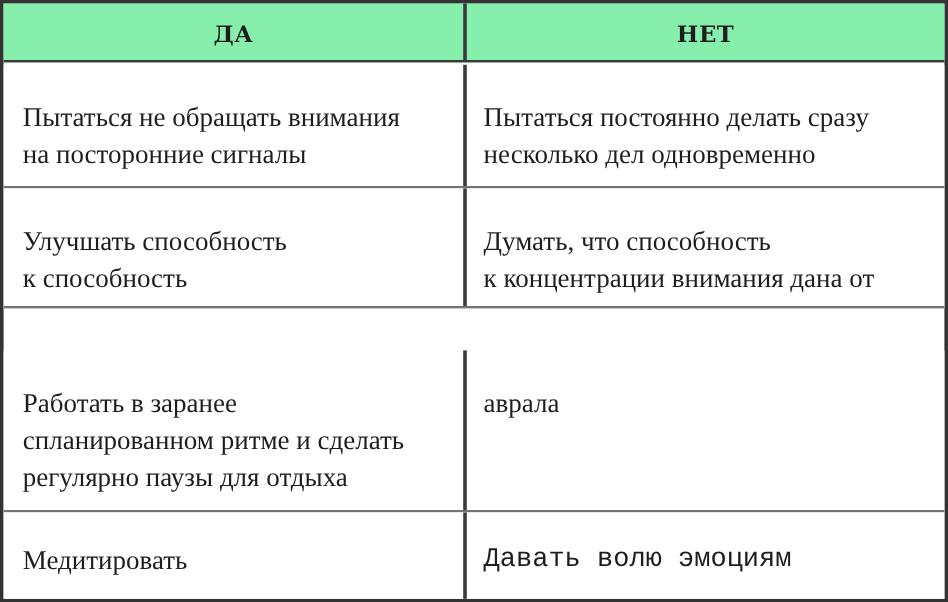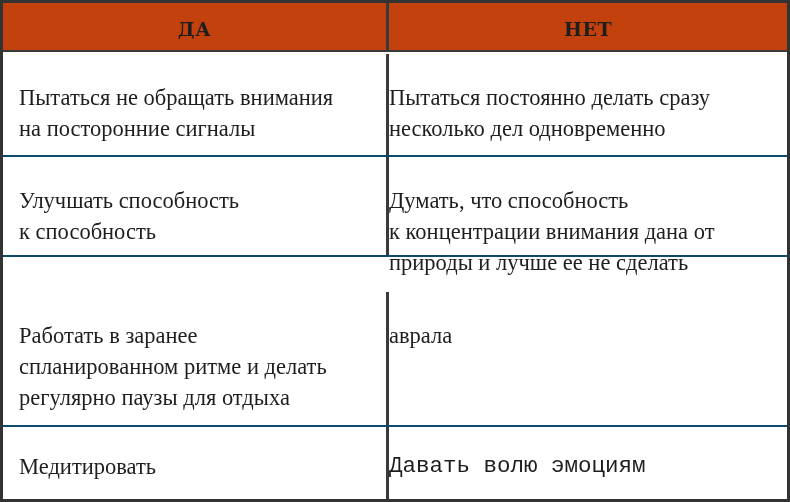--- a/index.html
+++ b/index.html
@@ -26,25 +26,25 @@
     .row {
       position: absolute;
       left: 0;
       width: 784px;
       box-sizing: border-box;
       display: flex;
     }
     .row.header {
       top: 0;
       height: 49px;
-      background: #c2410c;
+      background: #86efac;
       border-bottom: 2px solid #3a3a3a;
     }
     .row.body-row {
-      border-bottom: 2px solid #0c4a6e;
+      border-bottom: 2px solid #737373;
       background: #ffffff;
     }
     .row.body-row.last {
       border-bottom: none;
     }
     .cell {
       box-sizing: border-box;
       height: 100%;
     }
     .cell.left {
@@ -67,20 +67,21 @@
       font-family: "Liberation Serif", "DejaVu Serif", serif;
       font-size: 22.5px;
       line-height: 31px;
       padding-top: 28px;
     }
     .body-row .cell.left {
       padding-left: 16px;
       padding-right: 8px;
     }
     .body-row .cell.right {
+      padding-left: 14px;
       padding-right: 8px;
     }
     .line {
       display: block;
       white-space: nowrap;
     }
   </style>
 </head>
 <body>
 
@@ -103,28 +104,27 @@
   </div>
 
   <div class="row body-row" style="top:154px;height:100px;">
     <div class="cell left">
       <span class="line">Улучшать способность</span>
       <span class="line">к способность</span>
     </div>
     <div class="cell right">
       <span class="line">Думать, что способность</span>
       <span class="line">к концентрации внимания дана от</span>
-      <span class="line">природы и лучше ее не сделать</span>
     </div>
   </div>
 
   <div class="row body-row" style="top:289px;height:135px;align-items:flex-end;">
     <div class="cell left">
       <span class="line">Работать в заранее</span>
-      <span class="line">спланированном ритме и делать</span>
+      <span class="line">спланированном ритме и сделать</span>
       <span class="line">регулярно паузы для отдыха</span>
     </div>
     <div class="cell right">
       <span class="line">аврала</span>
     </div>
   </div>
 
   <div class="row body-row last" style="top:424px;height:72px;">
     <div class="cell left" style="padding-top:24px;">
       <span class="line">Медитировать</span>

